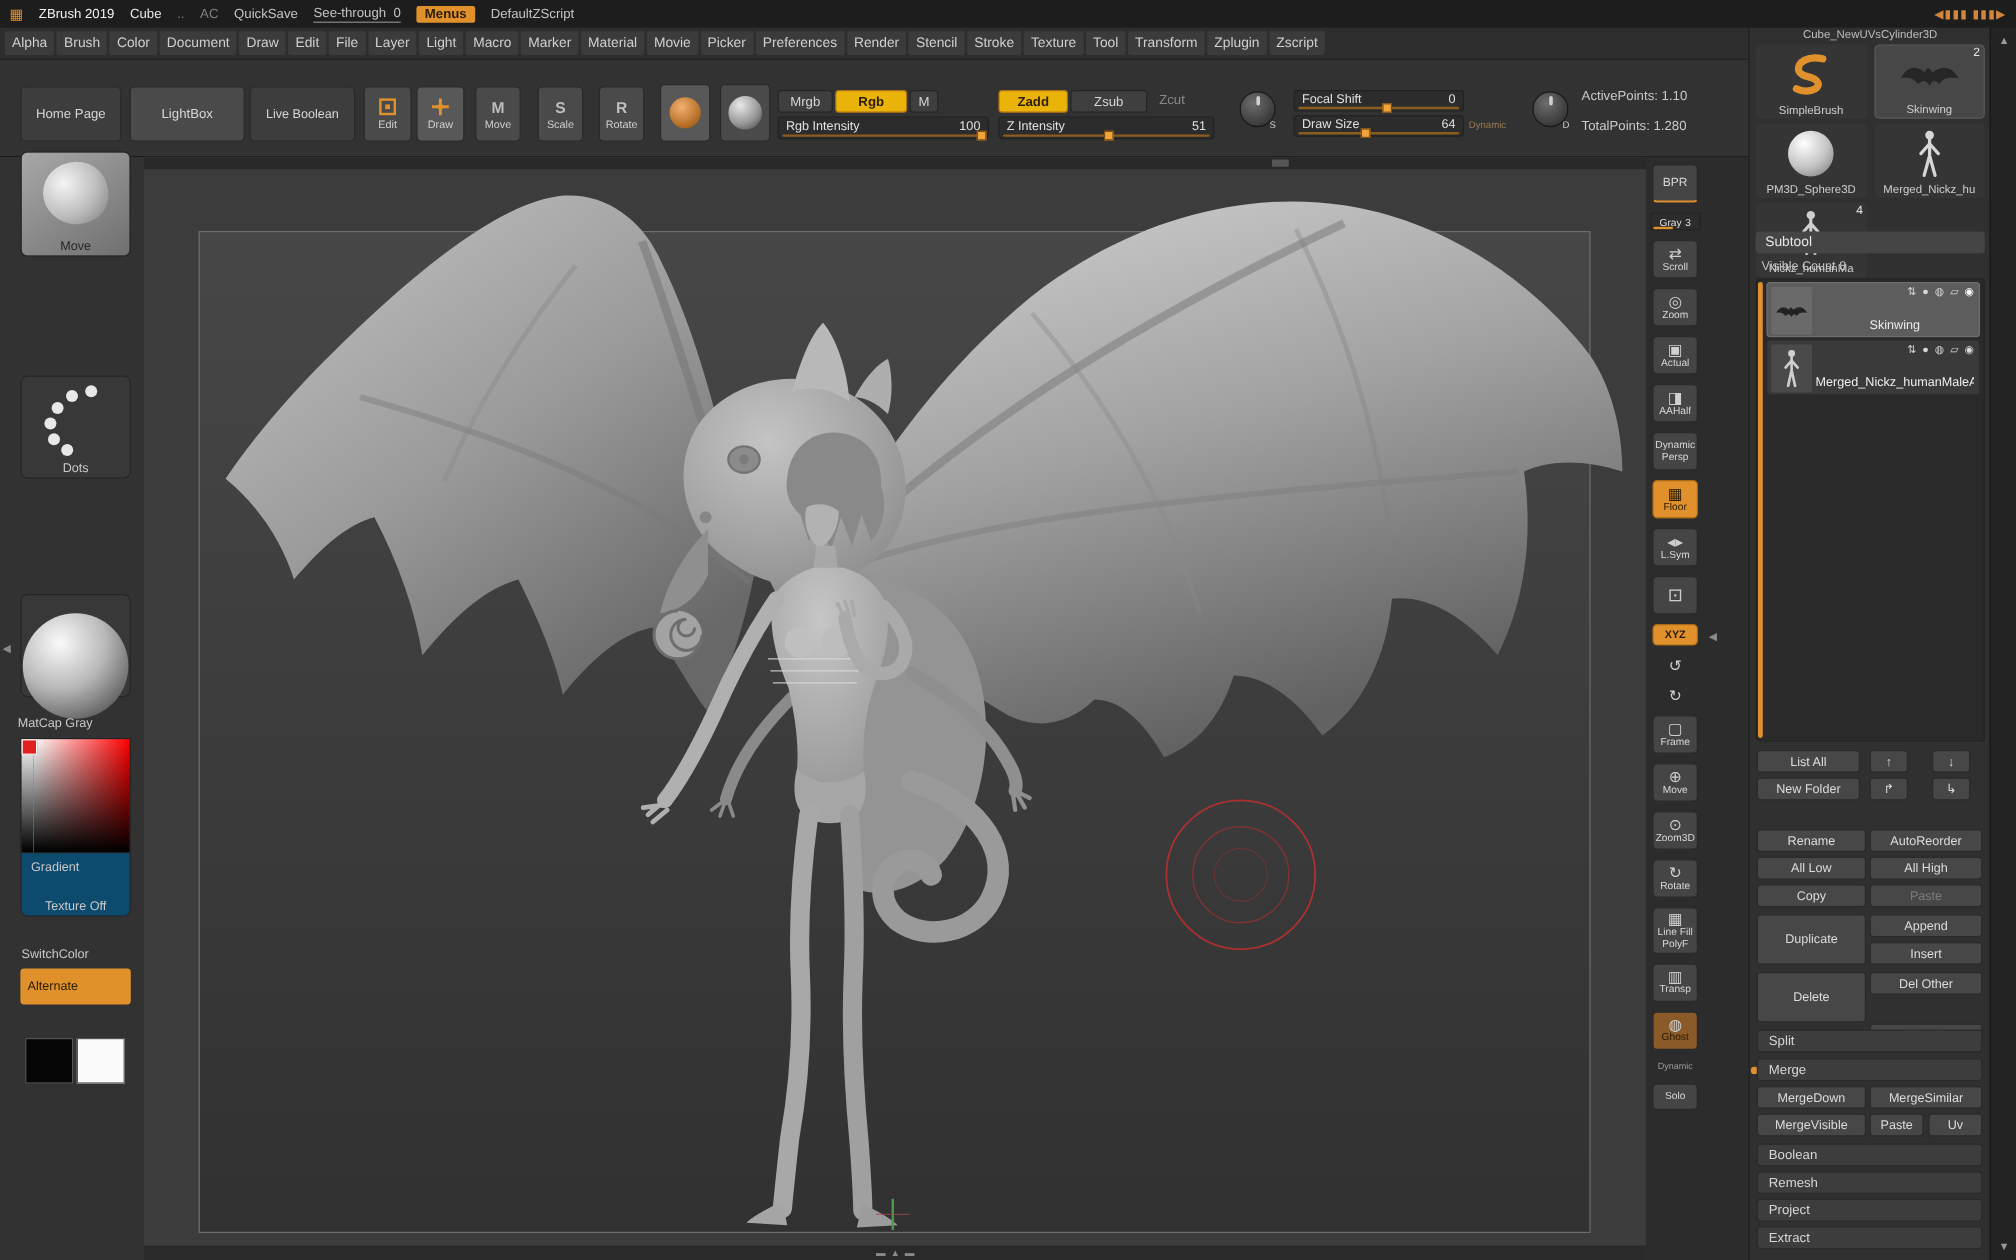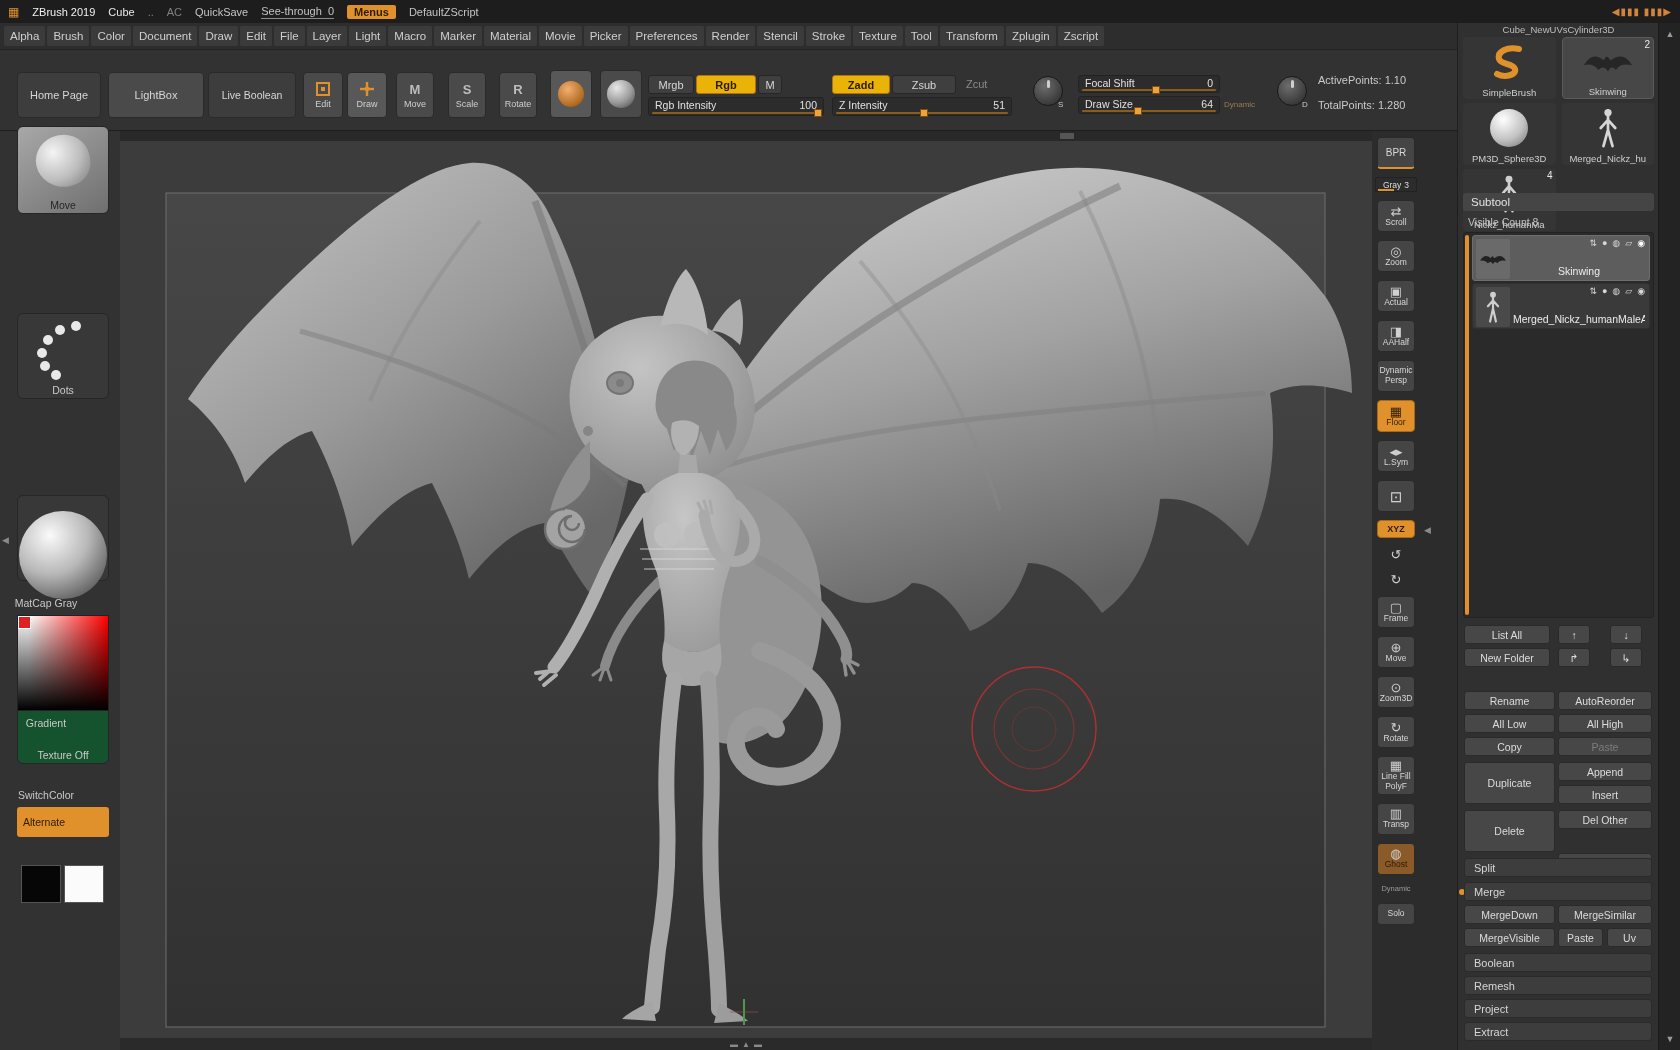--- a/index.html
+++ b/index.html
@@ -240,21 +240,21 @@
         <circle cx="30" cy="26" r="5" fill="#e8e8e8"></circle>
           <circle cx="24" cy="39" r="5" fill="#e8e8e8"></circle>
         <circle cx="27" cy="52" r="5" fill="#e8e8e8"></circle>
           <circle cx="38" cy="61" r="5" fill="#e8e8e8"></circle>
       </svg>
       <span class="cap">Dots</span>
     </div>
     <div class="lp-abs tile" style="top:190px;height:86px;background:#383838;">
       <span class="cap">Alpha Off</span>
     </div>
-    <div class="lp-abs tile" style="top:287px;height:86px;background:#14532d;">
+    <div class="lp-abs tile" style="top:287px;height:86px;background:#0c4a6e;">
       <span class="cap">Texture Off</span>
     </div>
     <div class="lp-abs" style="top:380px;height:100px;">
       <span style="position:absolute;left:2px;top:0;width:88px;height:88px;border-radius:50%;background:radial-gradient(circle at 35% 28%,#fafafa,#b8b8b8 45%,#565656 85%);"></span>
     </div>
     <div class="lp-label" style="top:466px;">MatCap Gray</div>
     <div class="lp-abs" style="top:484px;height:96px;border:1px solid #222;">
       <span style="position:absolute;left:0;top:0;bottom:0;width:10px;background:linear-gradient(#ffffff,#000000);"></span>
       <span style="position:absolute;left:10px;right:0;top:0;bottom:0;background:linear-gradient(to bottom,rgba(0,0,0,0),#000),linear-gradient(to right,#fff,#f00);"></span>
       <span style="position:absolute;left:0;top:0;width:13px;height:13px;background:#e02020;border:1px solid #fff;"></span>

